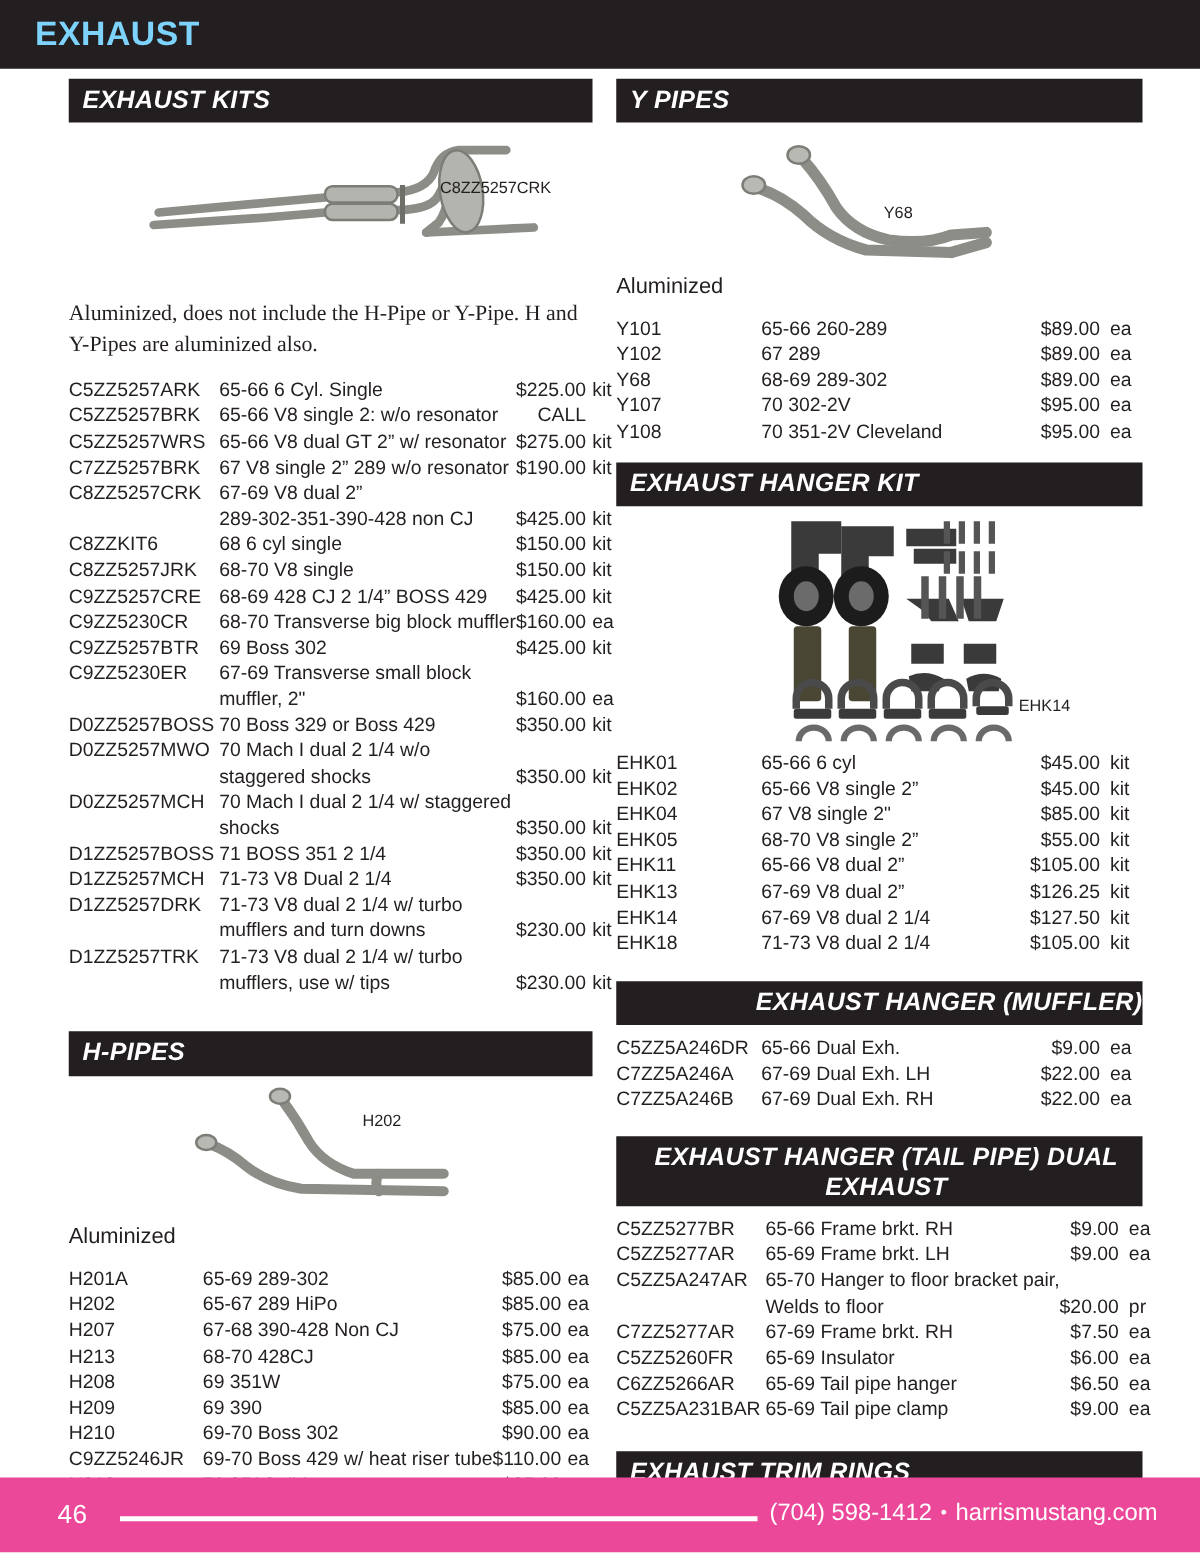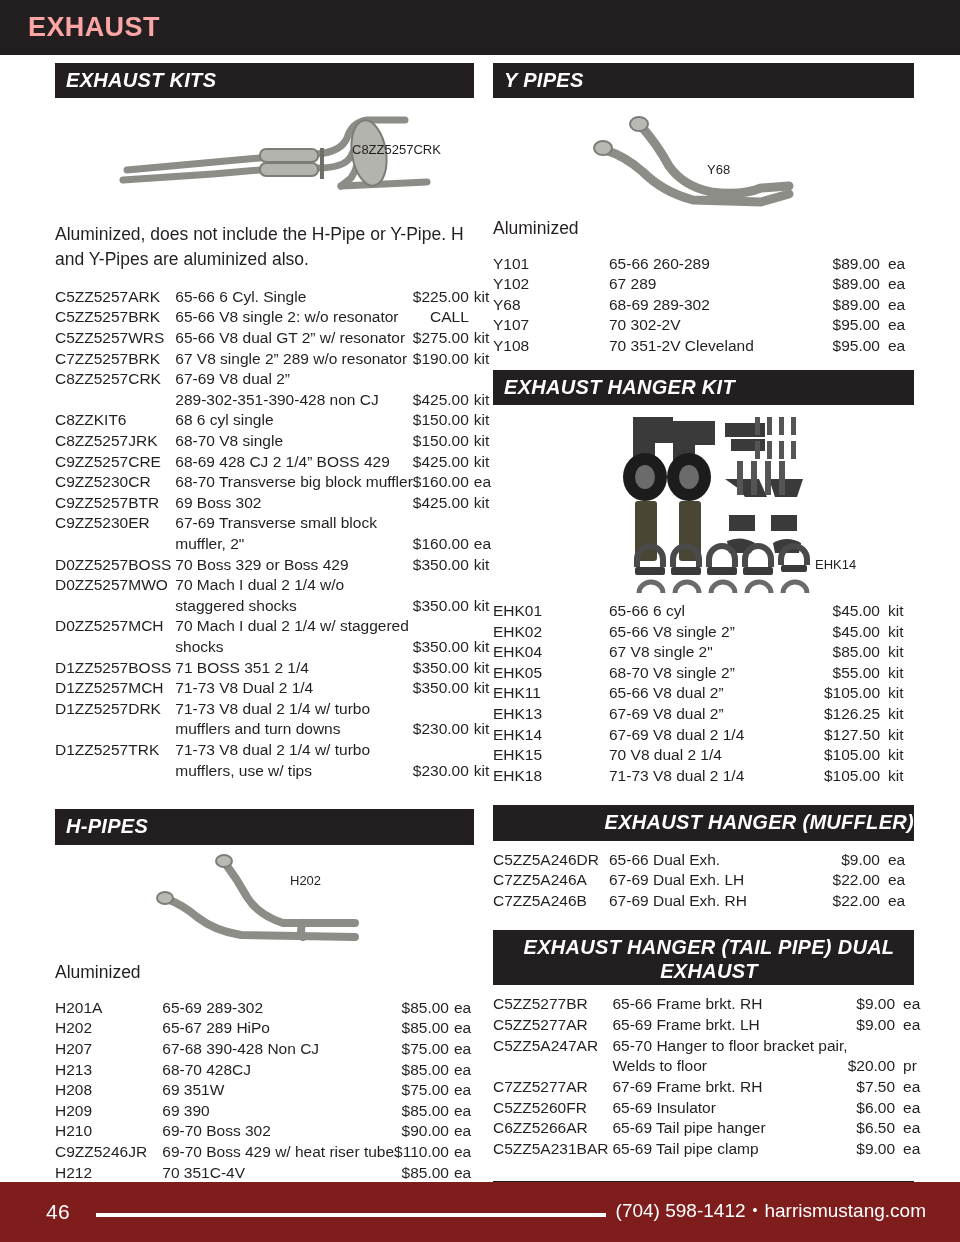--- a/index.html
+++ b/index.html
@@ -12,27 +12,27 @@
   }
   .page { position: relative; width: 960px; height: 1242px; }
 
   
   .top-banner {
     position: absolute; left: 0; top: 0; width: 960px; height: 55px;
     background: #231f20;
   }
   .top-banner-title {
     position: absolute; left: 28px; top: 12px;
-    color: #fca5a5; font-size: 27px; font-weight: bold; letter-spacing: .4px; text-align: center;
+    color: #7dd3fc; font-size: 27px; font-weight: bold; letter-spacing: .4px; text-align: center;
   }
 
   
   .footer {
     position: absolute; left: 0; bottom: 0; width: 960px; height: 60px;
-    background: #7f1d1d;
+    background: #ec4899;
   }
   .footer-page {
     position: absolute; left: 46px; top: 18px;
     color: #ffffff; font-size: 21px; letter-spacing: .3px;
   }
   .footer-rule {
     position: absolute; left: 96px; top: 31px; width: 510px; height: 4px;
     background: #ffffff;
   }
   .footer-contact {
@@ -106,21 +106,21 @@
           <ellipse cx="314" cy="55" rx="17" ry="33" transform="rotate(-9 314 55)"></ellipse>
         </g>
         <g fill="#6f6f6a">
           <rect x="265" y="50" width="4" height="16"></rect>
           <rect x="265" y="65" width="4" height="16"></rect>
         </g>
       </svg>
       <span class="prod-label" style="left:297px; top:44px;">C8ZZ5257CRK</span>
     </div>
 
-    <p class="note" style="margin-top:4px;">Aluminized, does not include the H-Pipe or Y-Pipe. H and Y-Pipes are aluminized also.</p>
+    <p class="note" style="margin-top:20px;font-family:Liberation Serif, serif;">Aluminized, does not include the H-Pipe or Y-Pipe. H and Y-Pipes are aluminized also.</p>
 
     <table class="parts" style="margin-top:16px;">
       <tbody>
         <tr>
             <td class="c-pn">C5ZZ5257ARK</td>
             <td class="c-desc">65-66 6 Cyl. Single</td>
             <td class="c-price">$225.00</td>
             <td class="c-unit">kit</td>
           </tr>
         <tr>
@@ -516,26 +516,20 @@
             <td class="c-price">$126.25</td>
             <td class="c-unit">kit</td>
           </tr>
         <tr>
             <td class="c-pn">EHK14</td>
             <td class="c-desc">67-69 V8 dual 2 1/4</td>
             <td class="c-price">$127.50</td>
             <td class="c-unit">kit</td>
           </tr>
         <tr>
-            <td class="c-pn">EHK15</td>
-            <td class="c-desc">70 V8 dual 2 1/4</td>
-            <td class="c-price">$105.00</td>
-            <td class="c-unit">kit</td>
-          </tr>
-        <tr>
             <td class="c-pn">EHK18</td>
             <td class="c-desc">71-73 V8 dual 2 1/4</td>
             <td class="c-price">$105.00</td>
             <td class="c-unit">kit</td>
           </tr>
       </tbody>
     </table>
 
     <div class="sec-head" style="margin-top:19px;text-align:right;">EXHAUST HANGER (MUFFLER)</div>
 

